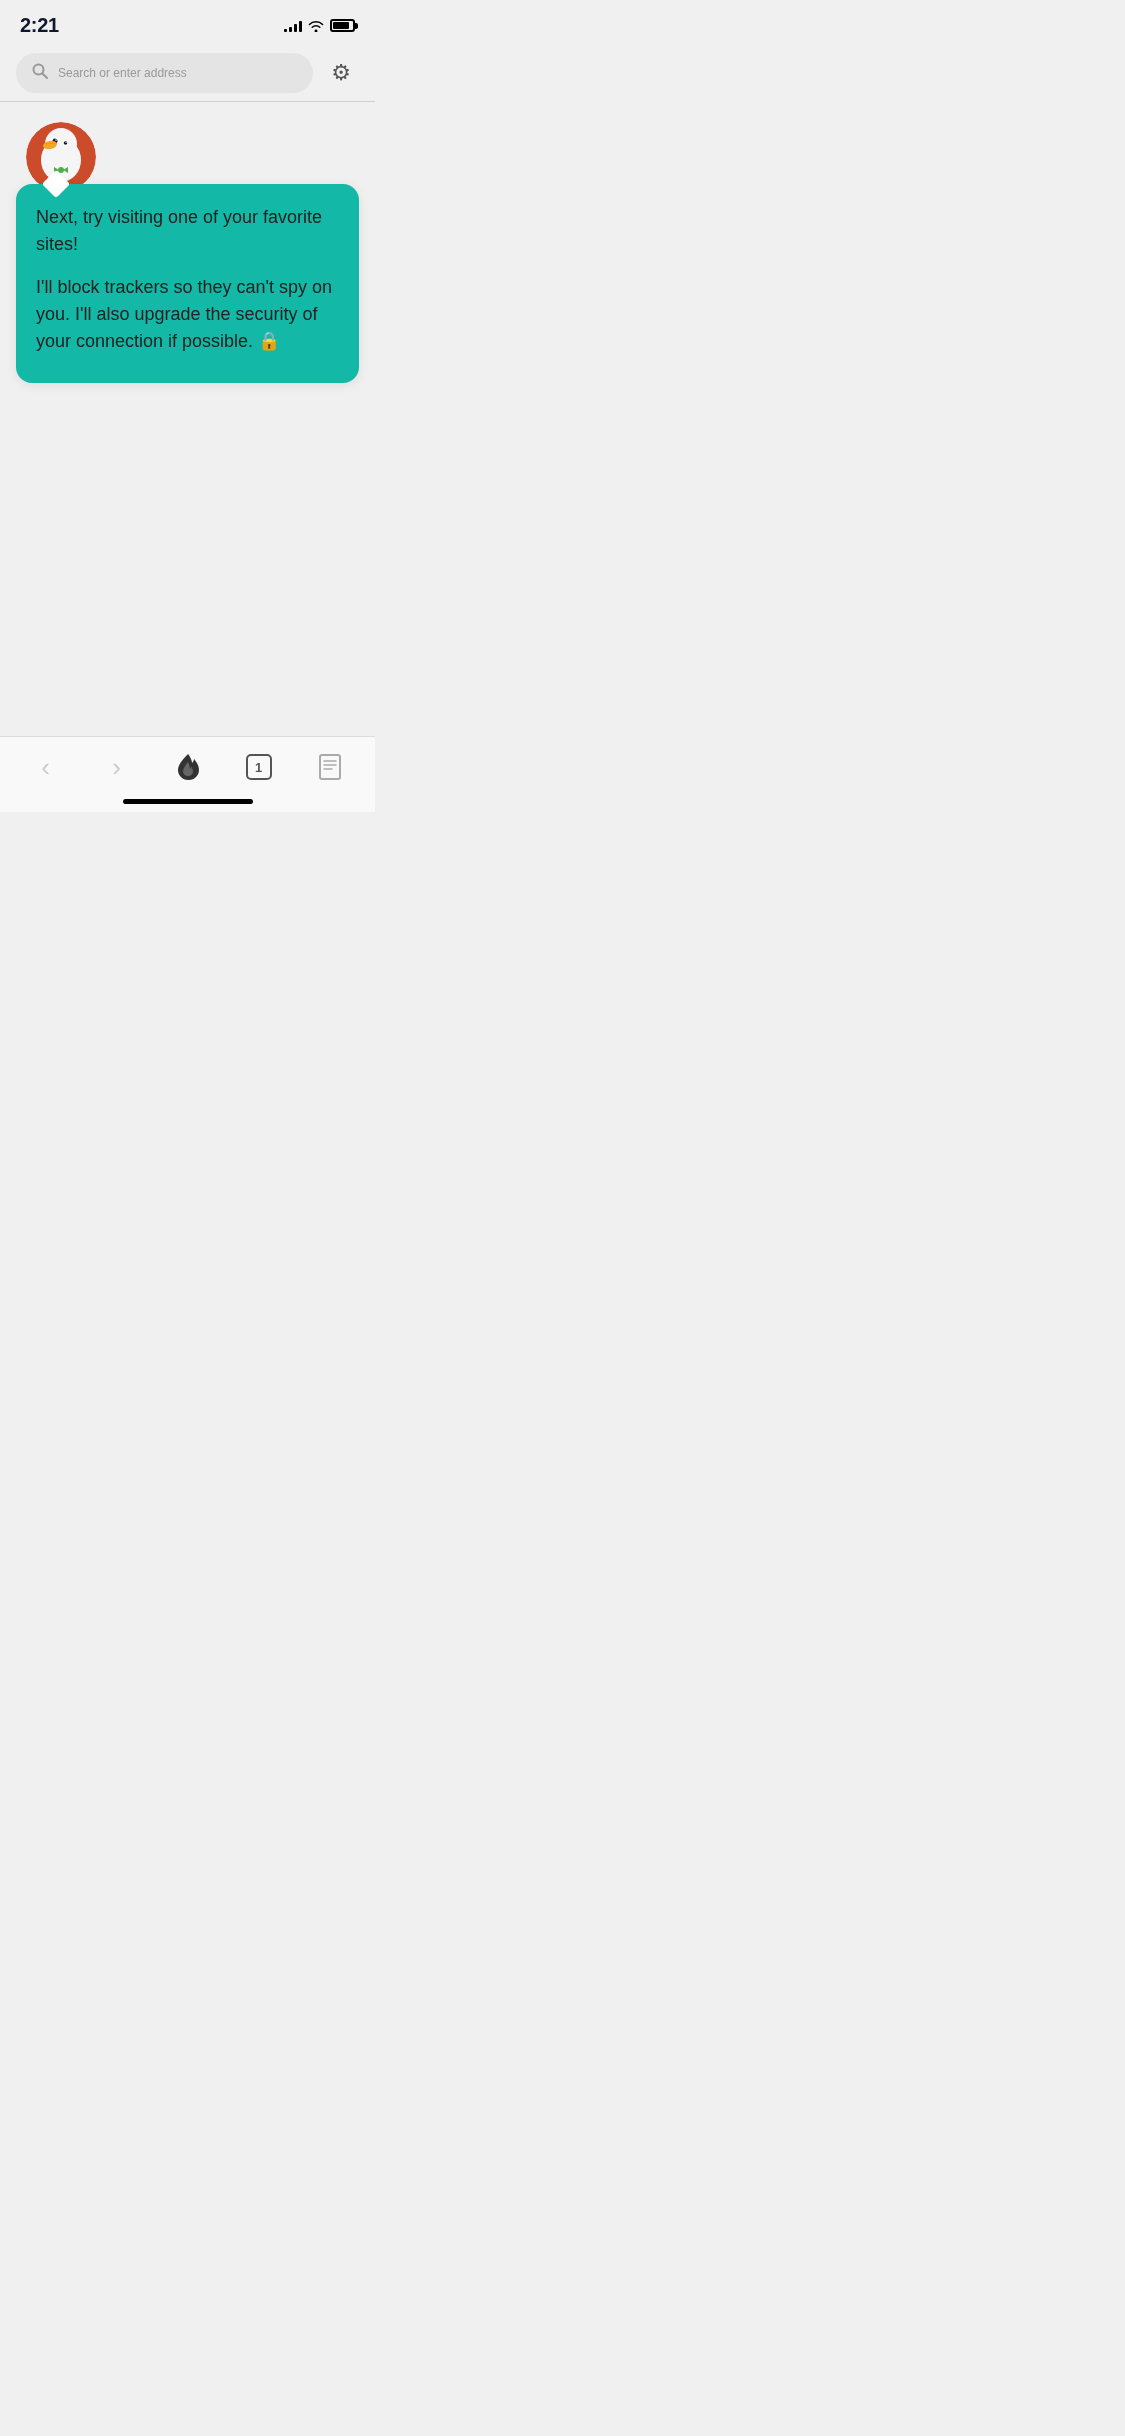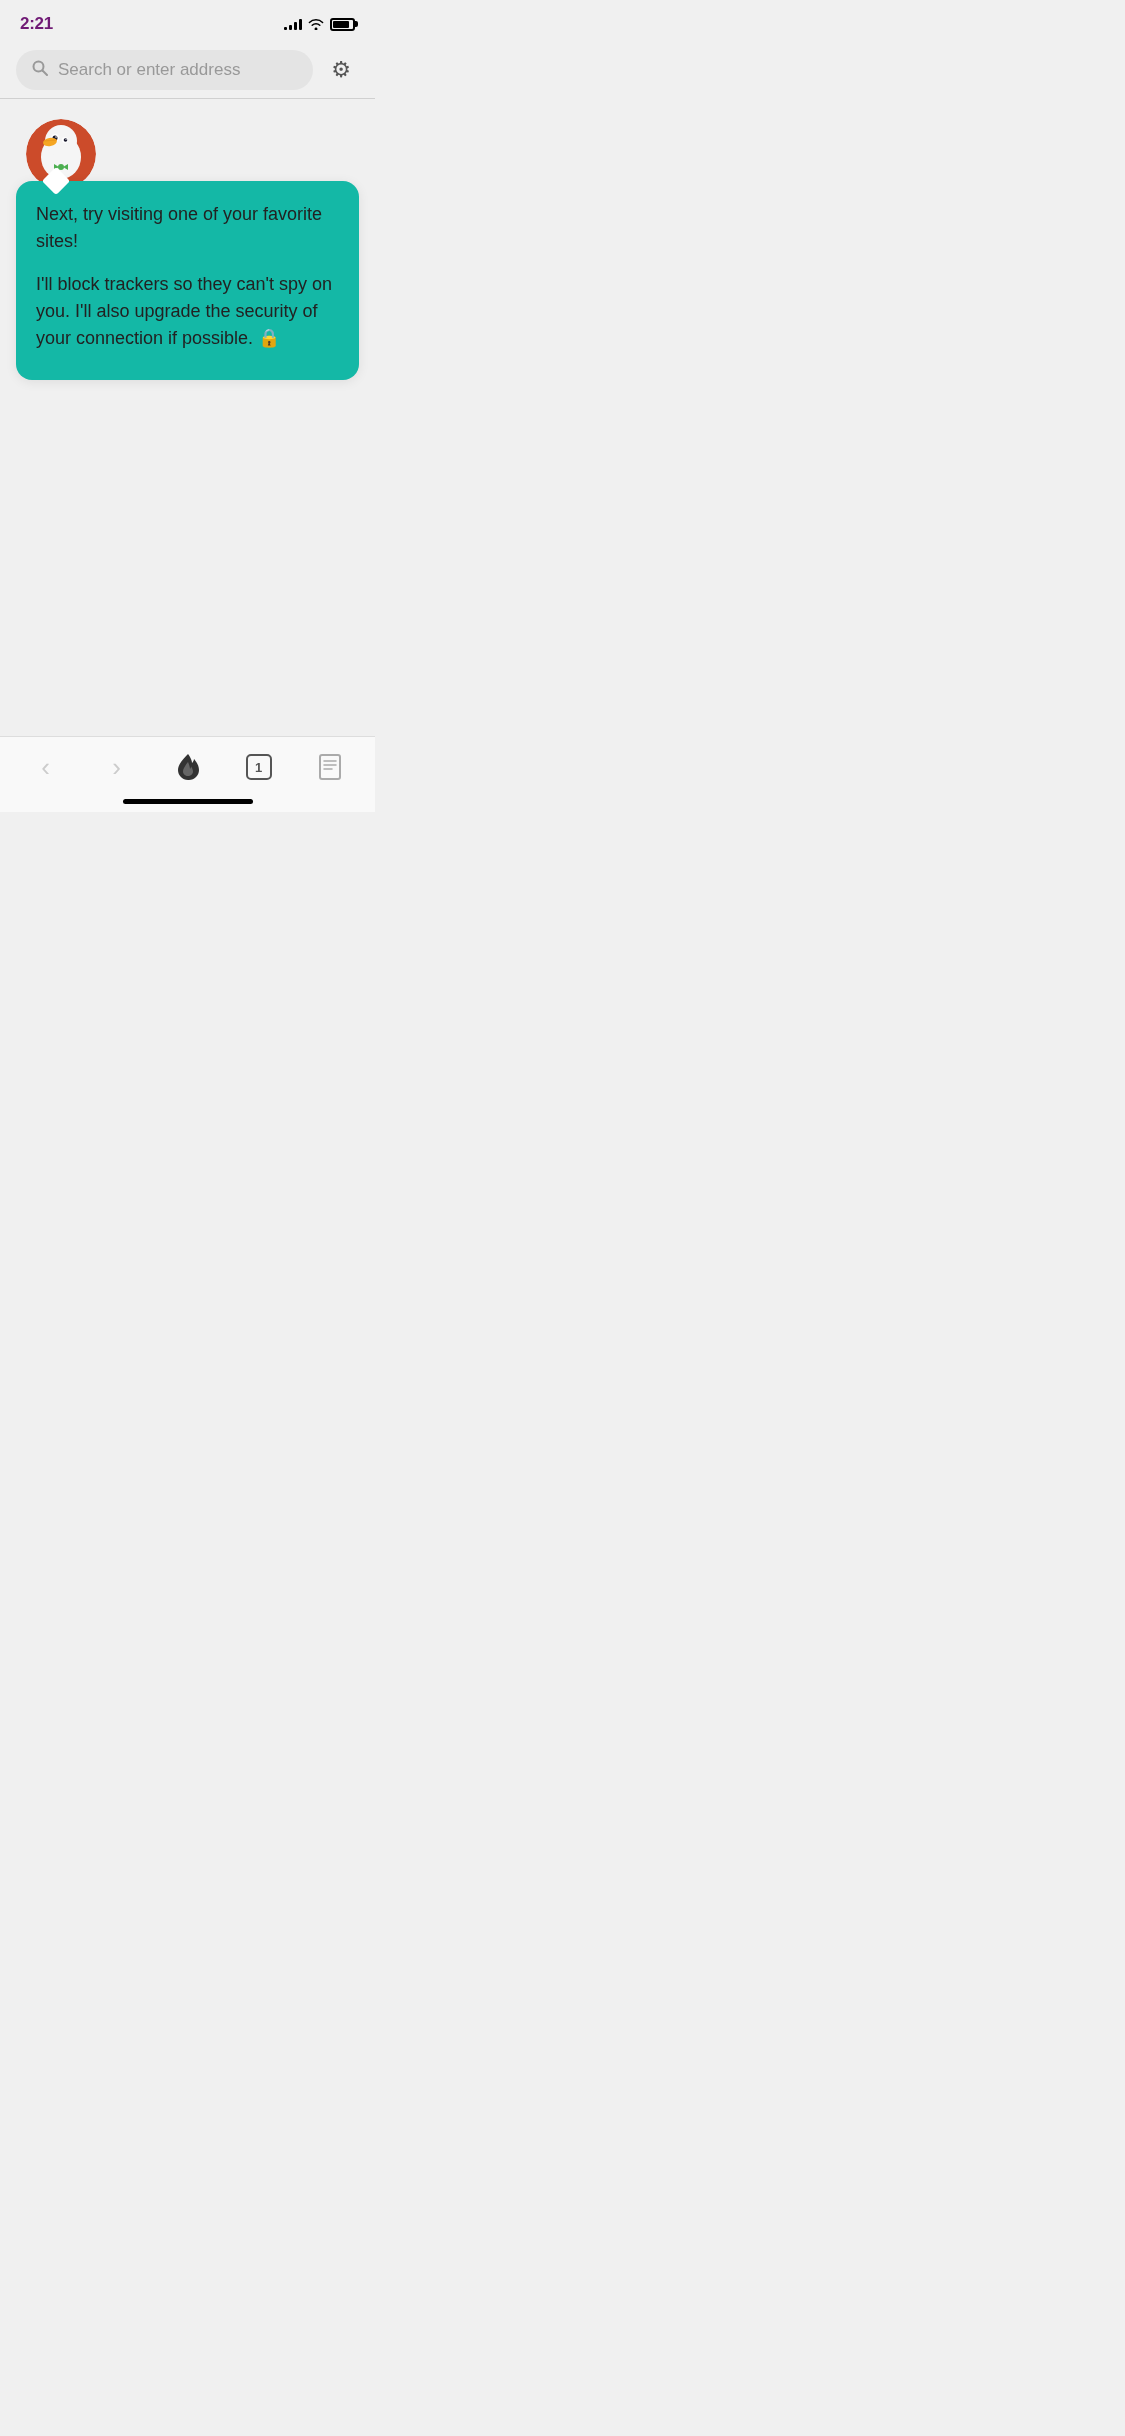--- a/index.html
+++ b/index.html
@@ -17,23 +17,23 @@
     
     .status-bar {
       display: flex;
       justify-content: space-between;
       align-items: center;
       padding: 14px 20px 8px 20px;
       background: #f0f0f0;
     }
 
     .status-time {
-      font-size: 17px;
+      font-size: 20px;
       font-weight: 700;
-      color: #701a75;
+      color: #0f172a;
       letter-spacing: -0.3px;
     }
 
     .status-icons {
       display: flex;
       align-items: center;
       gap: 6px;
     }
 
     .signal-bars {
@@ -108,21 +108,21 @@
     }
 
     .search-icon-wrap {
       color: #888;
       font-size: 16px;
       flex-shrink: 0;
     }
 
     .search-placeholder {
       color: #999;
-      font-size: 17px;
+      font-size: 12px;
       font-weight: 400;
     }
 
     .settings-btn {
       width: 36px;
       height: 36px;
       display: flex;
       align-items: center;
       justify-content: center;
       cursor: pointer;

